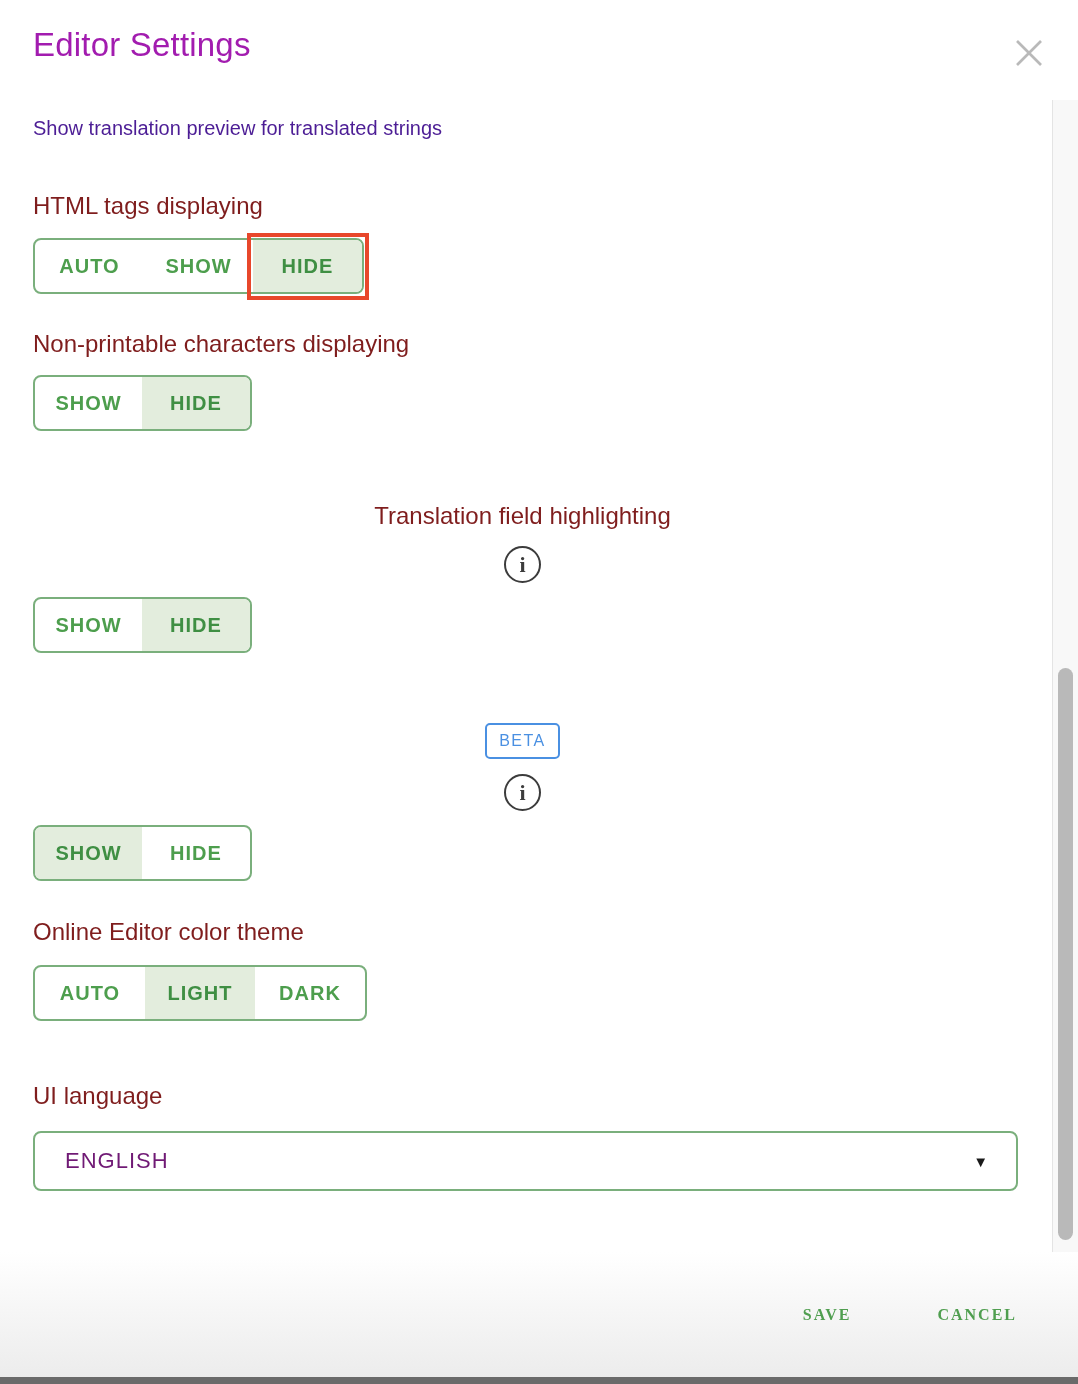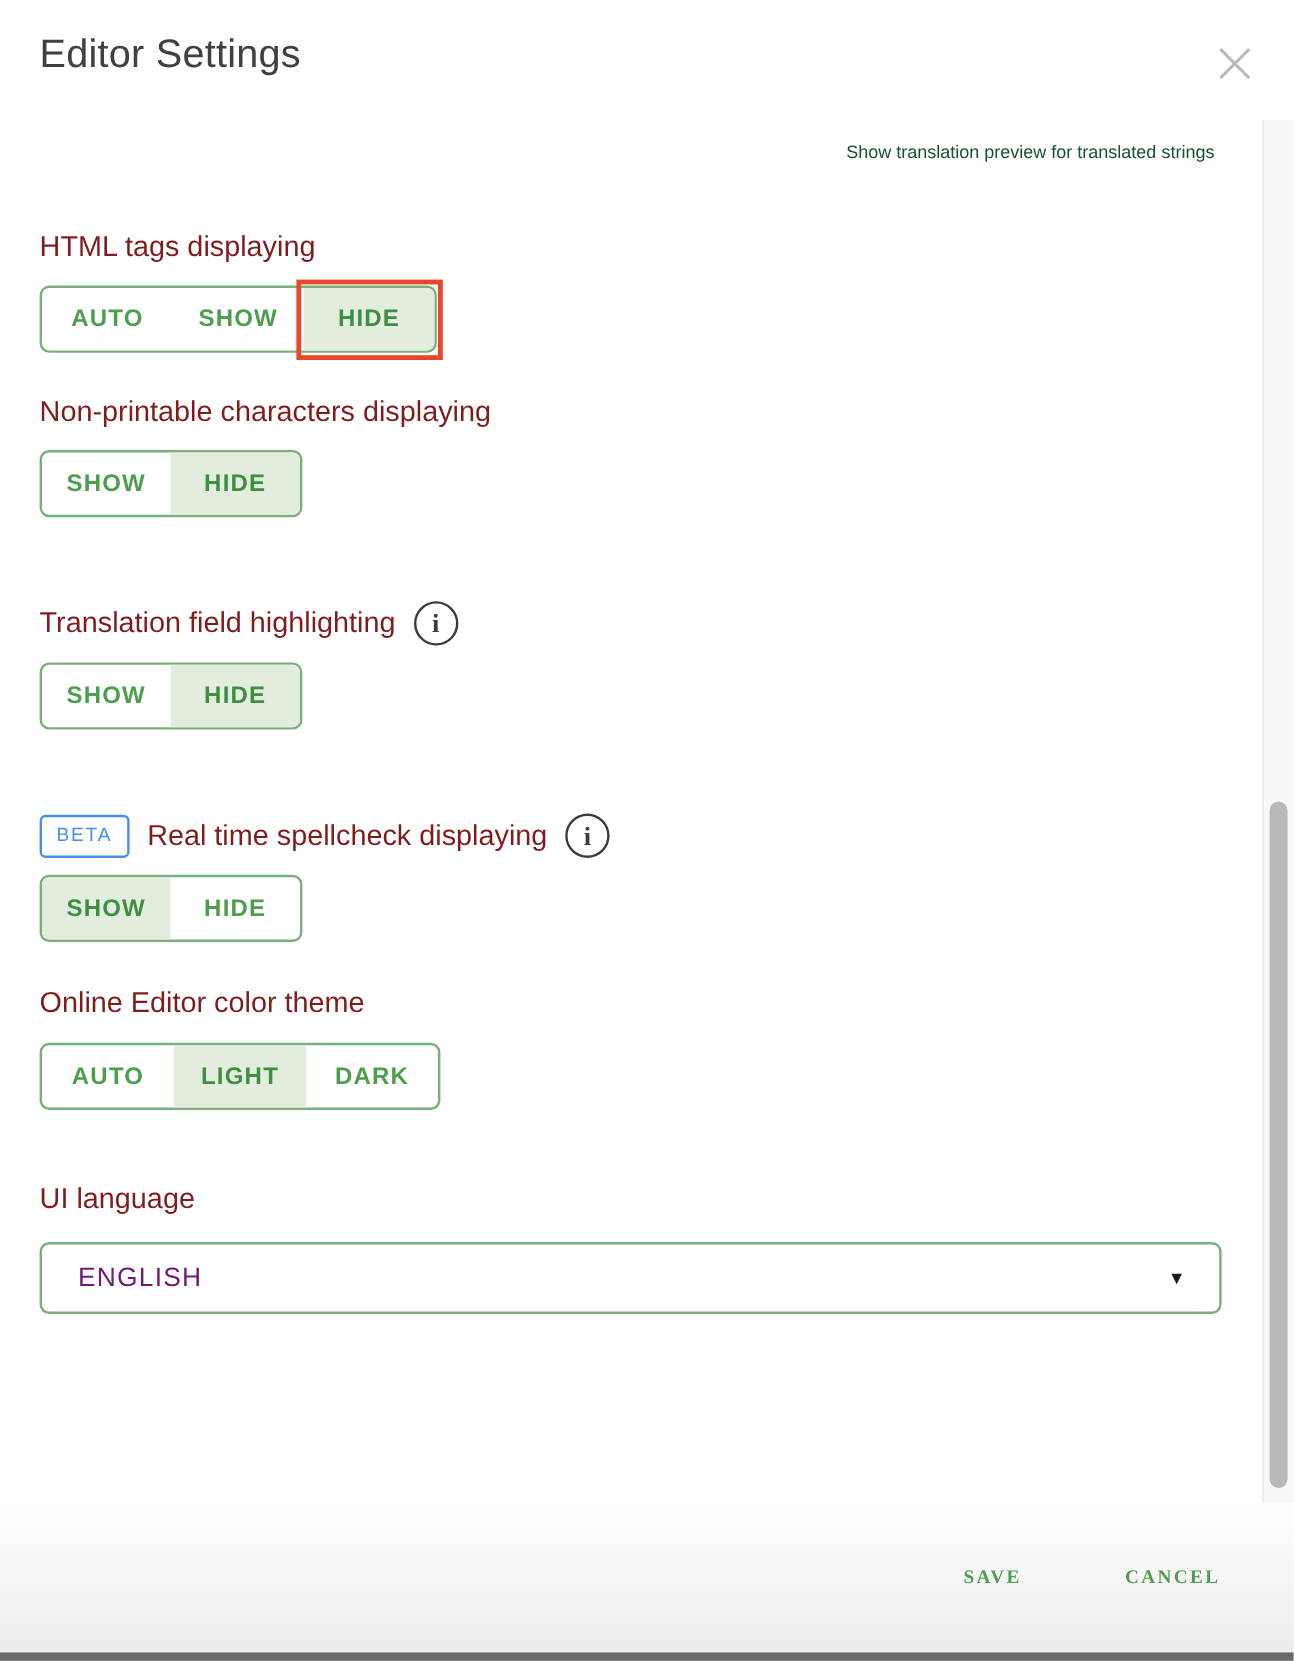--- a/index.html
+++ b/index.html
@@ -9,33 +9,33 @@
     background:#ffffff;
     position:relative;
     overflow:hidden;
     color:#3c4043;
   }
 
   
   .dlg-header { position:absolute; top:0; left:0; right:0; height:100px; background:#fff; }
   .dlg-title {
     position:absolute; left:33px; top:26px;
-    font-size:33px; font-weight:400; color:#404040; letter-spacing:0.2px;
+    font-size:33px; font-weight:400; color:#a21caf; letter-spacing:0.2px;
   }
   .close-btn {
     position:absolute; right:30px; top:34px; width:38px; height:38px;
     display:flex; align-items:center; justify-content:center; cursor:pointer;
   }
 
   
   .dlg-body {
     position:absolute; top:100px; left:0; right:26px; height:1152px;
     padding:0 40px 0 33px; overflow:hidden;
   }
-  .intro-text { margin-top:15px; font-size:15px; color:#14532d; line-height:26px;text-align:right; }
+  .intro-text { margin-top:15px; font-size:20px; color:#4c1d95; line-height:26px; }
   .setting-label { font-size:24px; font-weight:400; color:#7f1d1d; line-height:30px; }
   .label-row { display:flex; align-items:center; gap:15px; }
 
   .note-text { margin-top:25px; font-size:20px; color:#5f6368; line-height:36px; max-width:990px; }
   .note-text em { font-style:italic; }
 
   
   .seg-group {
     display:inline-flex; border:2px solid #7aaf7c; border-radius:8px; background:#fff;
   }
@@ -64,21 +64,21 @@
   .beta-badge {
     display:inline-flex; align-items:center; height:29px; padding:16px 12px;
     border:2px solid #4a90e2; border-radius:5px;
     color:#4a90e2; font-size:16px; font-weight:400; letter-spacing:1.5px;
   }
 
   
   .mt-50 { margin-top:50px; }
   .mt-44 { margin-top:60px; }
   .mt-43 { margin-top:35px; }
-  .mt-70 { margin-top:70px; }
+  .mt-70 { margin-top:70px;flex-direction:column; }
   .mt-66 { margin-top:36px; }
   .mt-17 { margin-top:17px; }
   .mt-16 { margin-top:16px; }
   .mt-14 { margin-top:14px; }
   .mt-18 { margin-top:18px; }
 
   
   .dropdown {
     margin-top:20px; width:985px; height:60px;
     border:2px solid #7aaf7c; border-radius:8px; background:#fff;
@@ -153,21 +153,20 @@
     <span class="info-icon">i</span>
   </div>
   <div class="seg-group mt-14">
     <div class="seg" style="width:107px">SHOW</div>
     <div class="seg selected" style="width:108px">HIDE</div>
   </div>
 
   
   <div class="label-row mt-70">
     <span class="beta-badge">BETA</span>
-    <span class="setting-label">Real time spellcheck displaying</span>
     <span class="info-icon">i</span>
   </div>
   <div class="seg-group mt-14">
     <div class="seg selected" style="width:107px">SHOW</div>
     <div class="seg" style="width:108px">HIDE</div>
   </div>
 
   
   <div class="setting-label mt-66">Online Editor color theme</div>
   <div class="seg-group mt-18">

